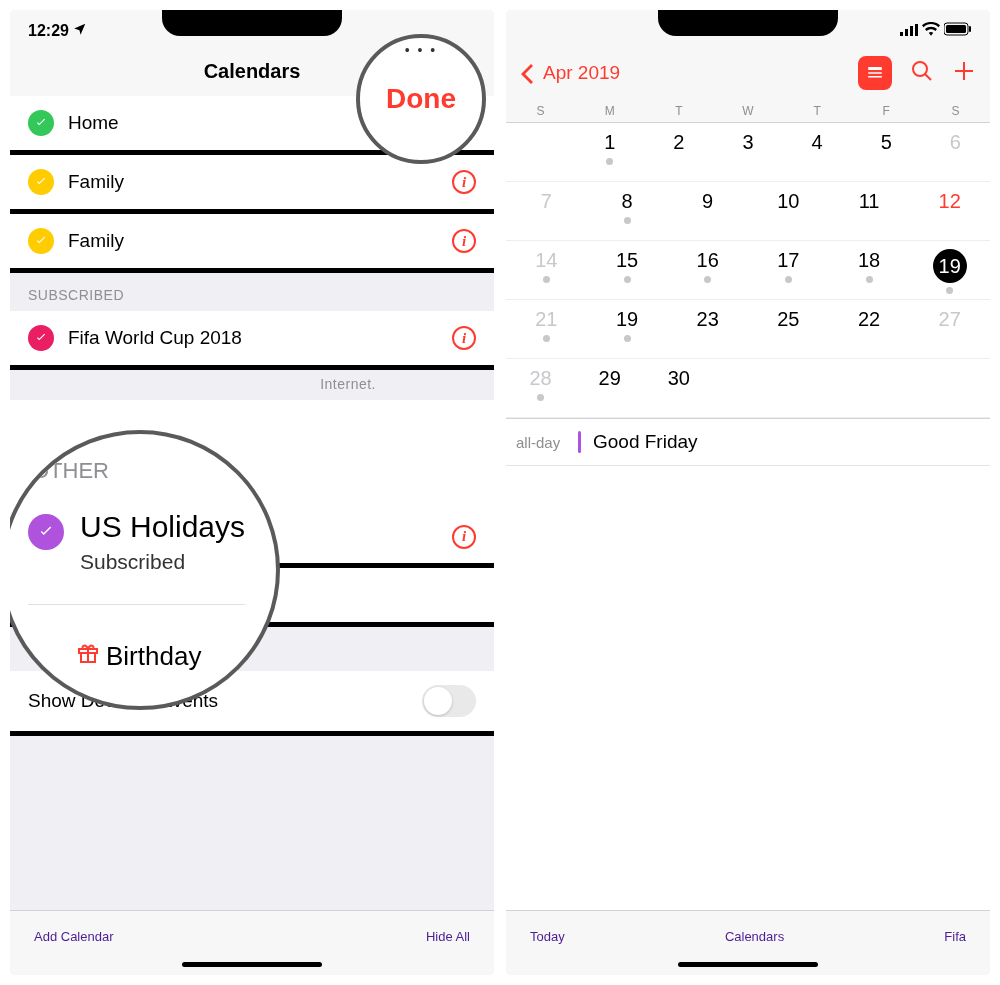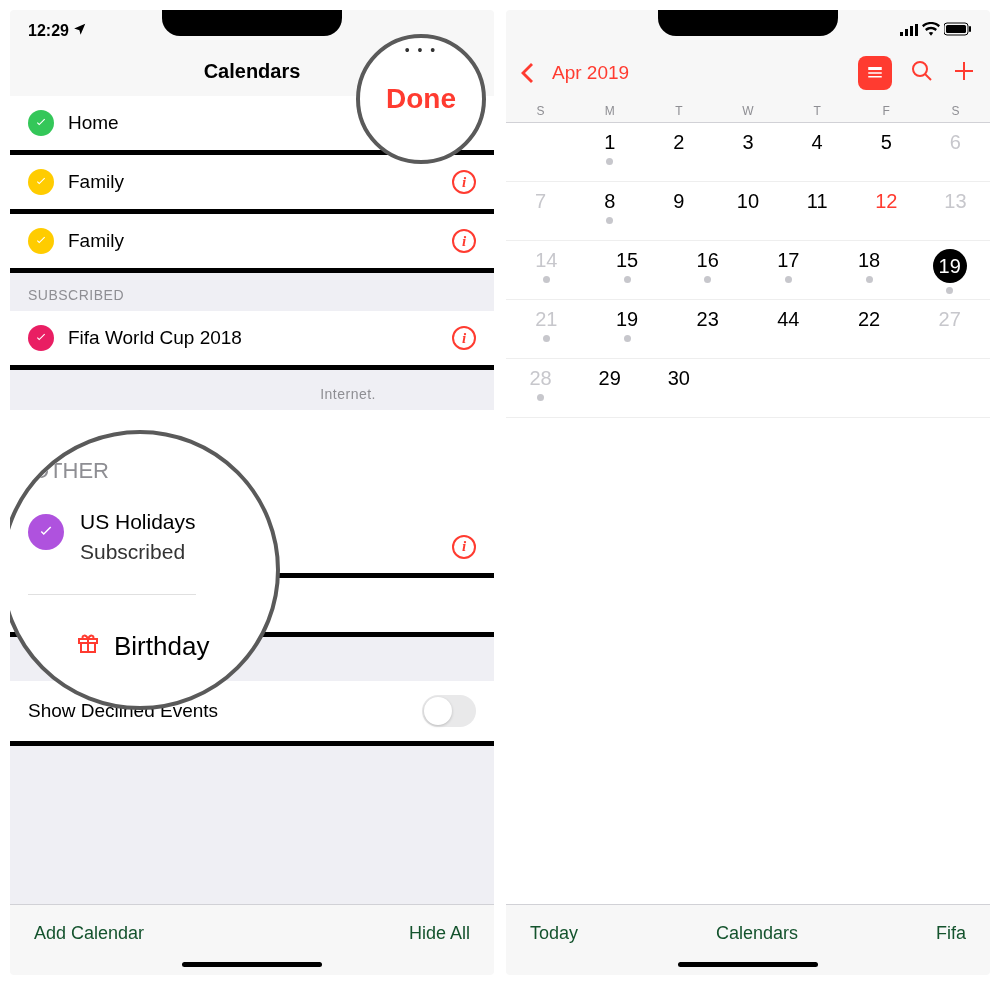--- a/index.html
+++ b/index.html
@@ -112,22 +112,22 @@
     box-shadow: 0 1px 3px rgba(0,0,0,0.2);
   }
   .spacer-row { height: 44px; background: #efeff4; }
   .bottom-bar {
     display: flex;
     justify-content: space-between;
     align-items: center;
     padding: 18px 24px;
     background: #f7f7f7;
     border-top: 1px solid #d1d1d6;
-    font-size: 18px;
-    color: #14532d;
+    font-size: 13px;
+    color: #4c1d95;
   }
   .home-indicator {
     width: 140px; height: 5px;
     background: #000;
     border-radius: 3px;
     margin: 0 auto 8px;
   }
 
   
   .magnifier {
@@ -152,33 +152,33 @@
     top: 420px; left: -10px;
     padding: 24px;
     align-items: flex-start;
     justify-content: flex-start;
     text-align:left;
   }
   .mag-holidays .mh-other { color:#8e8e93; font-size:22px; margin-bottom:26px; padding-left:4px;}
   .mag-holidays .mh-row1 { display:flex; align-items:flex-start; gap:16px; margin-bottom:36px; border-bottom:1px solid #e0e0e0; padding-bottom:30px;}
   .mag-holidays .mh-check { width:36px;height:36px;border-radius:50%;background:#af52de; display:flex;align-items:center;justify-content:center; margin-top:4px; flex-shrink:0;}
   .mag-holidays .mh-check svg{width:18px;height:18px;fill:#fff;}
-  .mag-holidays .mh-name { font-size:21px; }
+  .mag-holidays .mh-name { font-size:30px; }
   .mag-holidays .mh-sub { font-size:21px; color:#333; margin-top:6px; }
-  .mag-holidays .mh-birthday { font-size:26px; display:flex; align-items:center; gap:14px; padding-left:48px;}
+  .mag-holidays .mh-birthday { font-size:26px; display:flex; align-items:center; gap:6px; padding-left:48px;}
   .gift-icon { color:#ff3b30; }
 
   
   .nav-header-b {
     height: 54px;
     display: flex; align-items: center; justify-content: space-between;
     padding: 0 14px;
     background: #f7f7f7;
   }
-  .back-link { display:flex; align-items:center; gap:18px; color:#ff3b30; font-size:19px; }
+  .back-link { display:flex; align-items:flex-end; gap:9px; color:#ff3b30; font-size:19px; }
   .nav-icons-right { display:flex; align-items:center; gap:18px; }
   .icon-box { width:34px;height:34px;background:#ff3b30;border-radius:8px;display:flex;align-items:center;justify-content:center;}
   .icon-box svg { fill:#fff; width:18px;height:18px;}
   .search-icon, .plus-icon { color:#ff3b30; }
   .weekday-row {
     display:flex; background:#f7f7f7; border-bottom:1px solid #d1d1d6;
     font-size:12px; color:#8e8e93;
   }
   .weekday-row > div { flex:1; text-align:center; padding:4px 0; }
   .month-grid {
@@ -266,21 +266,21 @@
     <div class="section-header">SUBSCRIBED</div>
     <div class="cal-row">
       <span class="check-circle" style="background:#e91e63">
         <svg viewBox="0 0 24 24">
             <path d="M9 16l-4-4 1.4-1.4L9 13.2l8.6-8.6L19 6z"></path>
           </svg>
       </span>
       <span class="cal-name">Fifa World Cup 2018</span>
       <span class="info-icon">i</span>
     </div>
-    <div class="section-header" style="padding-top:16px;">
+    <div class="section-header" style="padding-top:6px;">
       <span style="display:block; text-align:right; padding-right:100px;">Internet.</span>
     </div>
 
     <div style="height:110px;background:#fff;"></div>
     <div class="cal-row" style="justify-content:flex-end;">
       <span class="info-icon">i</span>
     </div>
 
     <div class="cal-row">
       <span class="check-circle" style="background:#5a7a99">
@@ -445,23 +445,20 @@
         </div>
         <div class="day-cell">
           <span class="num">10</span>
         </div>
         <div class="day-cell">
           <span class="num">11</span>
         </div>
         <div class="day-cell accent">
           <span class="num">12</span>
         </div>
-        <div class="day-cell faded">
-          <span class="num">13</span>
-        </div>
       </div>
       <div class="week">
         <div class="day-cell faded">
           <span class="num">14</span>
           <span class="dot"></span>
         </div>
         <div class="day-cell">
           <span class="num">15</span>
           <span class="dot"></span>
         </div>
@@ -488,21 +485,21 @@
           <span class="dot"></span>
         </div>
         <div class="day-cell">
           <span class="num">19</span>
           <span class="dot"></span>
         </div>
         <div class="day-cell">
           <span class="num">23</span>
         </div>
         <div class="day-cell">
-          <span class="num">44</span>
+          <span class="num">25</span>
         </div>
         <div class="day-cell">
           <span class="num">22</span>
         </div>
         <div class="day-cell faded">
           <span class="num">27</span>
         </div>
       </div>
       <div class="week">
         <div class="day-cell faded">
@@ -523,20 +520,27 @@
         </div>
         <div class="day-cell">
           <span class="num"></span>
         </div>
         <div class="day-cell">
           <span class="num"></span>
         </div>
       </div>
     </div>
 
+  <div class="events-area">
+    <div class="event-row">
+      <span class="event-allday">all-day</span>
+      <span class="event-divider"></span>
+      <span>Good Friday</span>
+    </div>
+  </div>
 
   <div class="blank-flex"></div>
 
   <div class="bottom-bar">
     <span>Today</span>
     <span>Calendars</span>
     <span>Fifa</span>
   </div>
   <div class="home-indicator"></div>
 </div>

